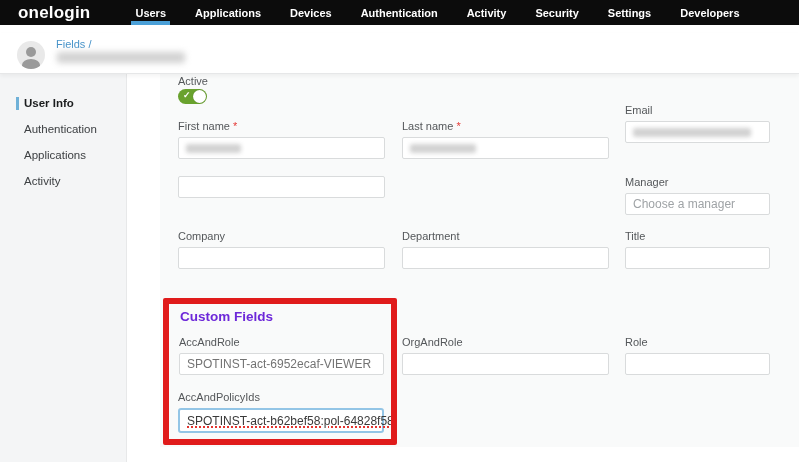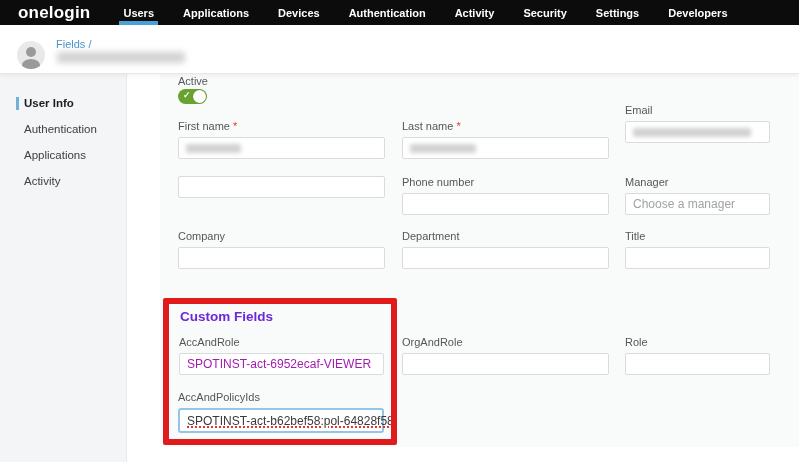--- a/index.html
+++ b/index.html
@@ -3,21 +3,21 @@
 <meta charset="utf-8">
 <style>
   html,body{margin:0;padding:0;background:#fff;}
   .screen{position:relative;width:799px;height:462px;overflow:hidden;background:#fff;
           font-family:"Liberation Sans",sans-serif;}
 
   
   .topnav{position:absolute;left:0;top:0;width:799px;height:25px;background:#0c0c0c;
           display:flex;align-items:center;}
   .logo{margin-left:18px;font-size:17px;font-weight:bold;color:#fff;letter-spacing:.2px;cursor:pointer;}
-  .nav-items{display:flex;margin-left:32px;gap:27px;height:100%;align-items:flex-end;}
+  .nav-items{display:flex;margin-left:44px;gap:27px;height:100%;align-items:flex-end;}
   .nav-item{position:relative;height:100%;display:flex;align-items:center;color:#fff;
             font-size:11px;font-weight:600;cursor:pointer;padding:0 1px;white-space:nowrap;}
   .nav-item.active::after{content:"";position:absolute;left:-3px;right:-3px;bottom:0;height:4px;background:#4ba0d8;}
 
   
   .header{position:absolute;left:0;top:33px;width:799px;height:40px;background:#fff;
           border-bottom:1px solid #e6e7e8;box-shadow:0 2px 4px rgba(0,0,0,.05);z-index:2;}
   .avatar{position:absolute;left:17px;top:8px;width:28px;height:28px;border-radius:50%;
           background:#e9e9e9;overflow:hidden;}
   .avatar .head{position:absolute;left:9px;top:6px;width:10px;height:10px;border-radius:50%;background:#9a9a9a;}
@@ -40,21 +40,21 @@
           background:#69a22e;cursor:pointer;}
   .toggle .check{position:absolute;left:5px;top:1px;font-size:9px;font-weight:bold;color:#fff;}
   .toggle .knob{position:absolute;right:1px;top:1px;width:13px;height:13px;border-radius:50%;background:#fff;
                 box-shadow:0 0 1px rgba(0,0,0,.3);}
 
   .fld{position:absolute;}
   .lbl{font-size:11px;color:#54575a;margin-bottom:4px;height:13px;white-space:nowrap;}
   .req{color:#e53935;}
   .inwrap{position:relative;}
   input.txt{width:100%;height:22px;box-sizing:border-box;border:1px solid #d9dbdc;border-radius:2px;
-            background:#fff;font-family:"Liberation Sans",sans-serif;font-size:12px;color:#a21caf;
+            background:#fff;font-family:"Liberation Sans",sans-serif;font-size:12px;color:#737373;
             padding:0 7px;outline:none;}
   input.txt::placeholder{color:#9fa3a6;}
   .redact{position:absolute;top:7px;left:8px;height:9px;background:#d2d2d2;border-radius:2px;filter:blur(2px);}
   #f-first .redact{width:55px;}
   #f-last .redact{width:66px;}
   #f-email .redact{width:118px;}
 
   #f-first{left:18px;top:47px;width:207px;}
   #f-last{left:242px;top:47px;width:207px;}
   #f-email{left:465px;top:31px;width:145px;}
@@ -134,24 +134,20 @@
 
     <div class="fld" id="f-email">
       <div class="lbl">Email</div>
       <div class="inwrap"><input class="txt" style=""><span class="redact"></span></div>
     </div>
 
     <div class="fld" id="f-user">
       <div class="inwrap"><input class="txt" value="" style=""></div>
     </div>
 
-    <div class="fld" id="f-phone">
-      <div class="lbl">Phone number</div>
-      <div class="inwrap"><input class="txt" value="" style=""></div>
-    </div>
 
     <div class="fld" id="f-mgr">
       <div class="lbl">Manager</div>
       <div class="inwrap"><input class="txt" placeholder="Choose a manager" style=""></div>
     </div>
 
     <div class="fld" id="f-comp">
       <div class="lbl">Company</div>
       <div class="inwrap"><input class="txt" value="" style=""></div>
     </div>

